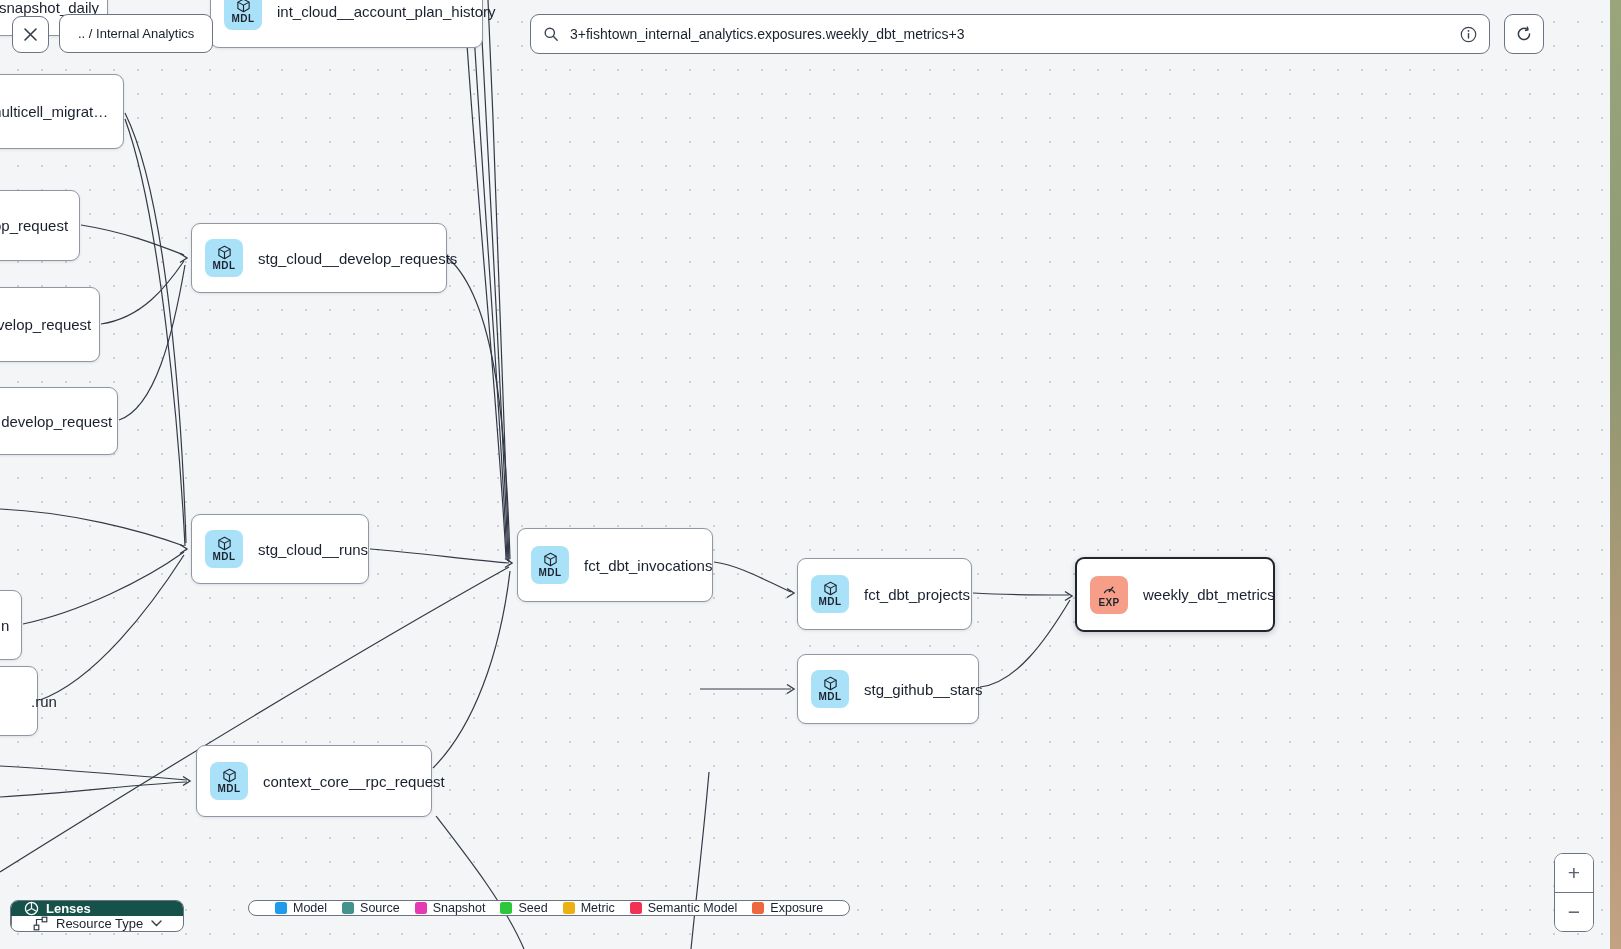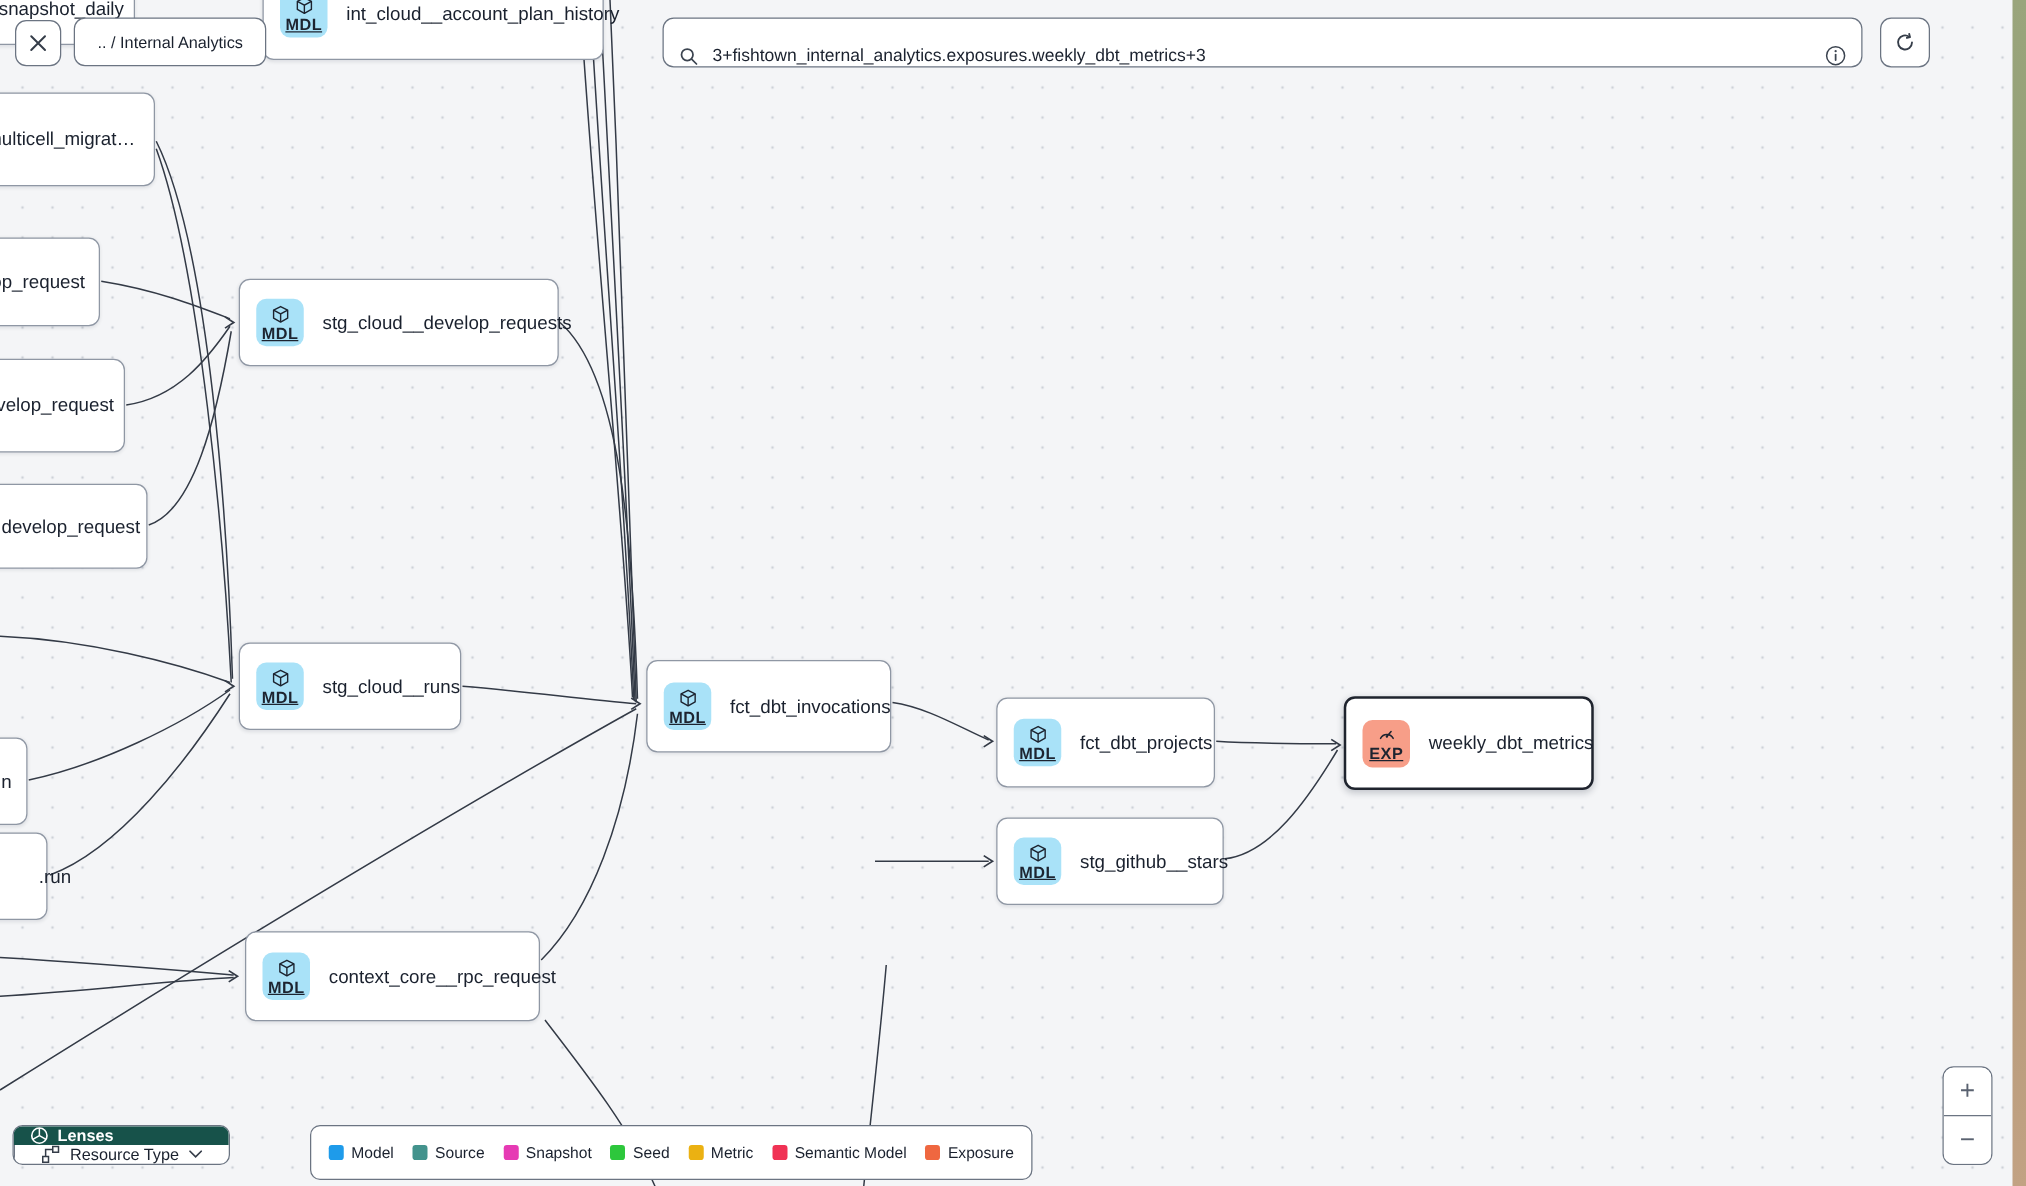--- a/index.html
+++ b/index.html
@@ -14,40 +14,40 @@
   
   #node-layer{position:absolute;inset:0;z-index:2;}
   .node{position:absolute;display:flex;align-items:center;gap:15px;padding-left:13px;
     background:#ffffff;border:1px solid #8f97a4;border-radius:9px;
     box-shadow:0 1px 3px rgba(20,28,45,.10);box-sizing:border-box;cursor:pointer;}
   .node.selected{border:2px solid #1f242e;box-shadow:0 2px 6px rgba(20,28,45,.22);}
   .node-label{font-size:15px;color:#1a212e;white-space:nowrap;}
   .badge{width:38px;height:38px;border-radius:8px;flex:0 0 38px;display:flex;flex-direction:column;
     align-items:center;justify-content:center;gap:1px;color:#1d2430;}
   .badge svg{display:block;}
-  .badge-label{font-size:13px;font-weight:bold;letter-spacing:.4px;line-height:1;text-decoration:underline;}
+  .badge-label{font-size:10px;font-weight:bold;letter-spacing:.4px;line-height:1;}
   
   .chrome{position:absolute;z-index:5;box-sizing:border-box;}
   .btn-square{width:37px;height:37px;background:#fff;border:1px solid #6b7482;border-radius:9px;
     display:flex;align-items:center;justify-content:center;cursor:pointer;}
   #breadcrumb{left:59px;top:14px;height:39px;padding:0 18px;background:#fff;border:1px solid #6b7482;
     border-radius:9px;display:flex;align-items:center;font-size:13px;color:#1a212e;cursor:pointer;}
   #searchbar{left:530px;top:14px;width:960px;height:40px;background:#fff;border:1px solid #6b7482;
-    border-radius:9px;display:flex;align-items:flex-end;padding:0 12px;gap:9px;}
+    border-radius:9px;display:flex;align-items:center;padding:0 12px;gap:9px;}
   #searchbar input{flex:1;border:none;outline:none;font-size:14px;color:#1a212e;
     font-family:"Liberation Sans",sans-serif;background:transparent;}
   #refresh-btn{left:1504px;top:14px;width:40px;height:40px;}
   #close-btn{left:12px;top:16px;}
   
   #lenses-bar{left:10px;top:900px;height:32px;display:flex;border-radius:8px;overflow:hidden;
     border:1px solid #6b7482;background:#fff;cursor:pointer;flex-direction:column;}
   #lenses-btn{display:flex;align-items:center;gap:7px;padding:0 13px;color:#fff;font-size:13px;font-weight:bold;}
   #resource-btn{display:flex;align-items:center;gap:8px;padding:0 21px;font-size:13px;color:#1a212e;border-left:1px solid #6b7482;}
-  #legend{left:248px;top:900px;height:44px;background:#fff;border:1px solid #6b7482;border-radius:8px;
-    display:flex;align-items:center;gap:15px;padding:0 14px;}
+  #legend{left:248px;top:900px;height:16px;background:#fff;border:1px solid #6b7482;border-radius:8px;
+    display:flex;align-items:center;gap:15px;padding:0 26px;}
   .legend-item{display:flex;align-items:center;gap:6px;font-size:12.5px;color:#1a212e;}
   .swatch{width:12px;height:12px;border-radius:2.5px;}
   
   #zoom-panel{left:1554px;top:853px;width:40px;background:#fff;border:1px solid #6b7482;border-radius:9px;
     display:flex;flex-direction:column;overflow:hidden;}
   .zoom-btn{height:38px;display:flex;align-items:center;justify-content:center;font-size:21px;
     color:#5a6270;cursor:pointer;background:#fff;}
   .zoom-btn + .zoom-btn{border-top:1px solid #6b7482;}
   
   #desktop-strip{left:1610px;top:0;width:11px;height:949px;

